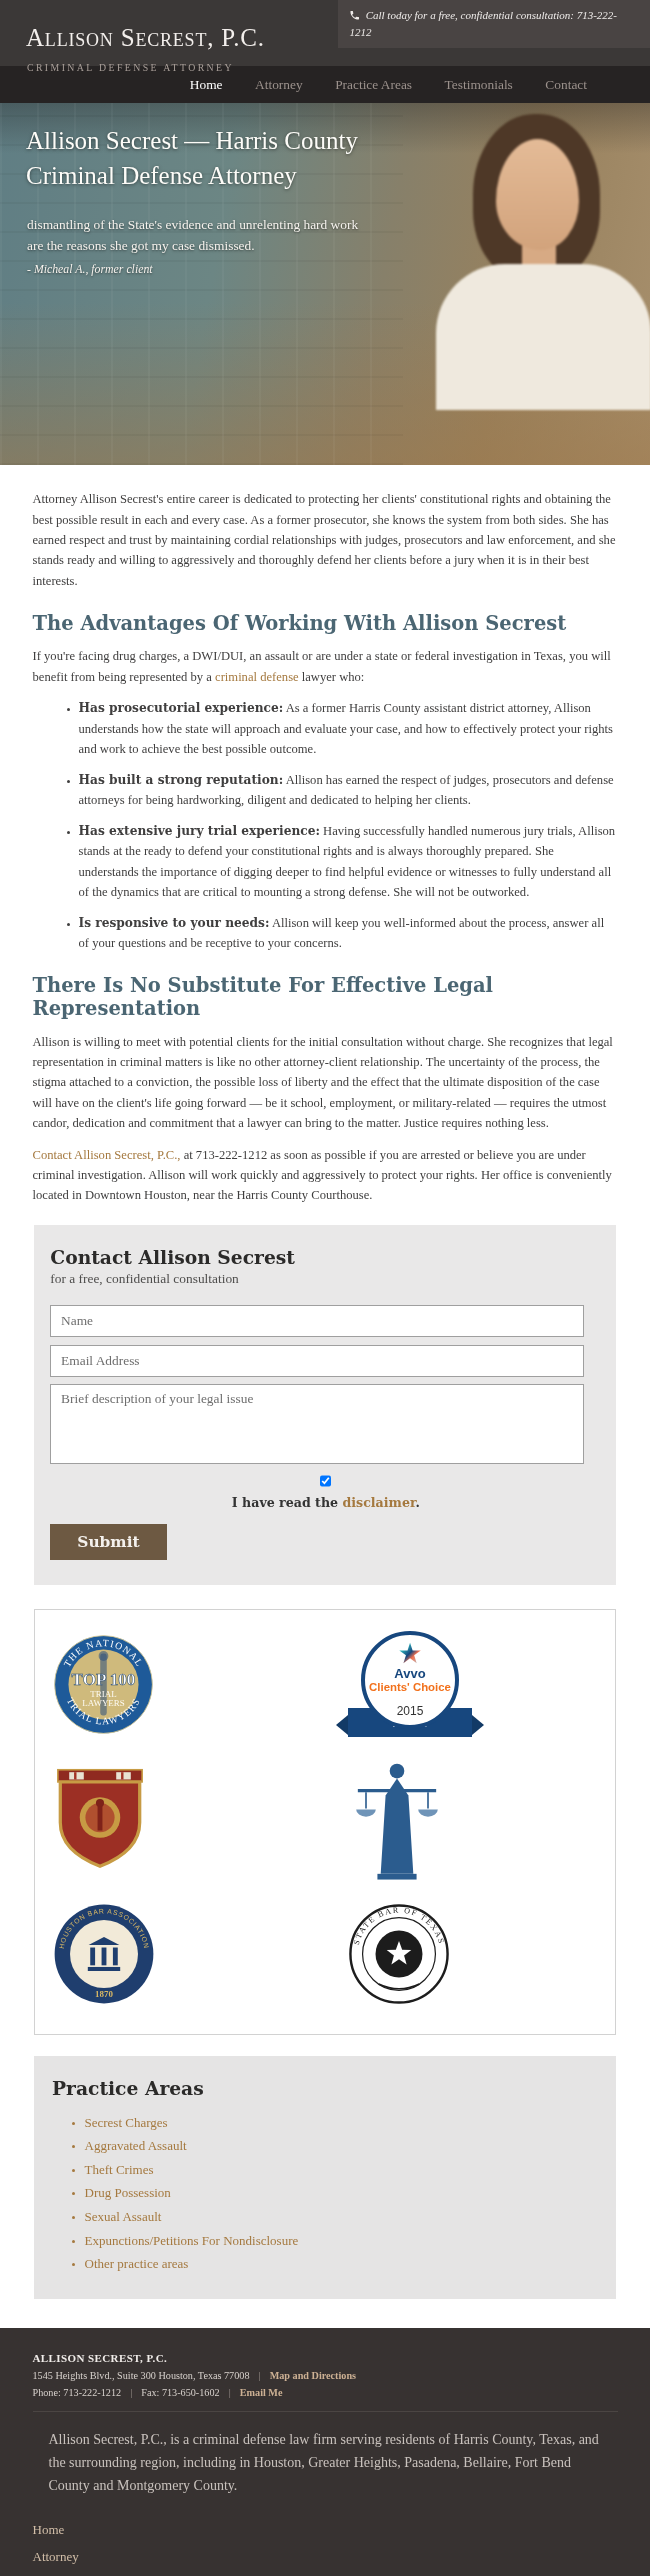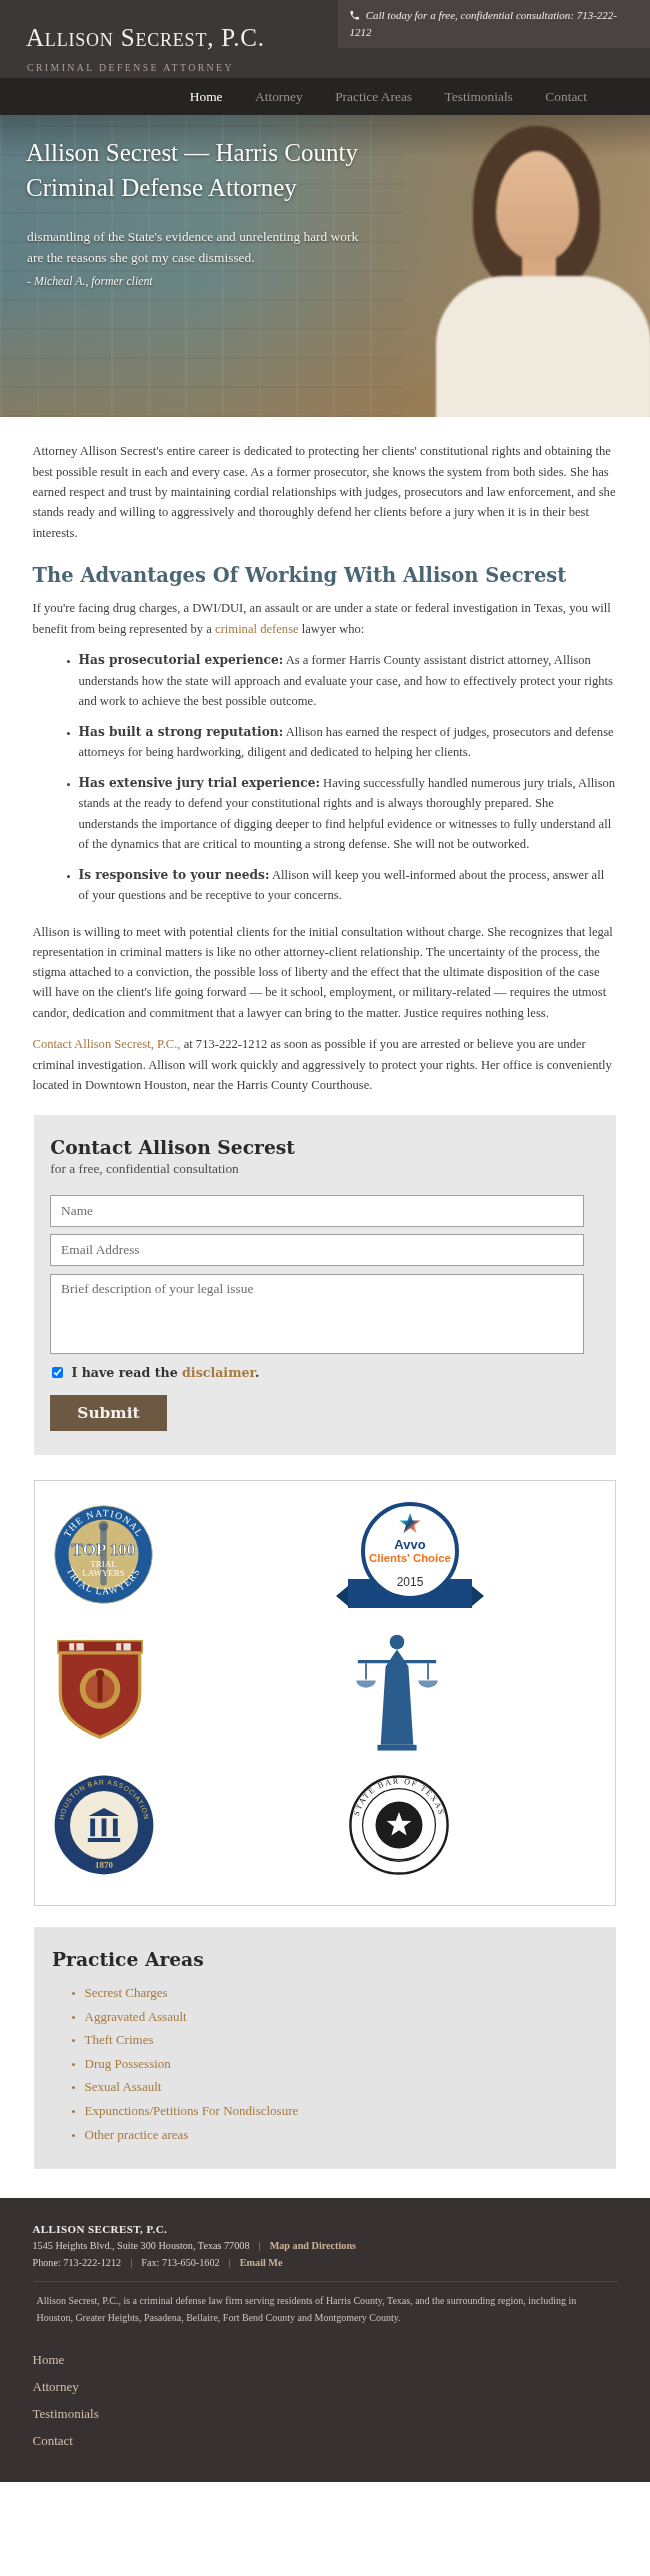--- a/index.html
+++ b/index.html
@@ -1,33 +1,33 @@
 <!DOCTYPE html>
 <html style="font-size:13px"><head>
 <meta charset="utf-8">
 <style>
   * { box-sizing: border-box; }
   html,body { margin:0; padding:0; }
   body { width:650px; background:#ffffff; font-family:"Liberation Serif", serif; color:#3f3e3e; }
 
   
-  .topbar { position:relative; background:#3b3837; height:78px; }
+  .topbar { position:relative; background:#3b3837; height:66px; }
   .site-title { position:absolute; left:26px; top:24.4px; color:#f3efec; font-size:25px; font-variant:small-caps; letter-spacing:0.8px; }
   .site-sub { position:absolute; left:27px; top:62px; color:#a99f99; font-size:9.8px; letter-spacing:2.4px; text-transform:uppercase; }
   .callbox { position:absolute; right:0; top:0; width:312px; min-height:47px; background:#494443; color:#efecea; font-style:italic; font-size:11px; line-height:1.55; padding:7.3px 13px 6.5px 11.4px; }
   .phone-icon { display:inline-block; margin-right:4.9px; transform:translateY(1.6px); }
   .call-phone { font-style:italic; }
 
   
   .navbar { background:#262323; height:37px; display:flex; align-items:center; justify-content:flex-end; gap:32.5px; padding-right:63px; }
   .navbar a { text-decoration:none; color:#9b918c; font-size:13.4px; cursor:pointer; }
   .navbar a.active { color:#ffffff; }
 
   
-  .hero { position:relative; height:302px; overflow:hidden;
+  .hero { position:relative; height:362px; overflow:hidden;
     background:
       linear-gradient(to bottom, rgba(30,30,30,0.35), rgba(30,30,30,0) 14%),
       linear-gradient(to top, rgba(158,120,74,0.55), rgba(158,120,74,0) 45%),
       linear-gradient(100deg, #607e84 0%, #6c8684 34%, #87806a 58%, #97815e 76%, #a78f6c 100%);
   }
   .building { position:absolute; left:0; top:0; width:62%; height:100%; opacity:.5;
     background:
       repeating-linear-gradient(90deg, rgba(255,255,255,0.08) 0 1.6px, transparent 1.6px 37px),
       repeating-linear-gradient(0deg, rgba(0,0,0,0.08) 0 1.6px, transparent 1.6px 29px);
   }
@@ -55,21 +55,21 @@
   .form-title { font-family:"DejaVu Serif", serif; font-size:18.7px; font-weight:bold; color:#2b2a29; margin:0 0 3.3px 0; }
   .form-sub { font-size:13.4px; color:#4e4d4c; margin-bottom:18px; }
   .form-section input[type="text"], .form-section textarea {
     display:block; width:534px; border:0.8px solid #9f9f9f; background:#fff;
     font-family:"Liberation Serif", serif; font-size:13.4px; color:#555; padding:6.5px 9.8px; margin-bottom:7.3px;
   }
   .form-section input[type="text"] { height:32px; }
   .form-section textarea { height:80px; resize:none; }
   .form-section ::placeholder { color:#6e6e6e; opacity:1; }
   .checkbox-row { display:flex; align-items:center; gap:8.1px; margin:11.4px 0 14.6px 1.6px;
-    font-family:"DejaVu Serif", serif; font-weight:bold; font-size:12.6px; color:#333; }
+    font-family:"DejaVu Serif", serif; font-weight:bold; font-size:12.6px; color:#333;flex-direction:column; }
   .checkbox-row input { width:11.4px; height:11.4px; margin:0; }
   .submit-btn { background:#6d5942; color:#f4f1ed; border:none; font-family:"DejaVu Serif", serif; font-weight:bold;
     font-size:15.4px; padding:9px 27px; cursor:pointer; }
 
   
   .badges { margin:24.4px 34px 0 34px; background:#fff; border:0.8px solid #d2d2d2; padding:21px 0 8.1px 0; }
   .badge-row { display:flex; margin-bottom:21px; }
   .badge-cell { width:50%; display:flex; justify-content:flex-start; padding-left:18px; align-items:center; }
   .badge-cell.right { padding-left:23px; }
   
@@ -97,21 +97,21 @@
   .practice li::marker { color:#a5793f; font-size:9.8px; }
   .practice a { color:#a5793f; text-decoration:none; cursor:pointer; }
 
   
   .footer { margin-top:29px; background:#373231; color:#d6d0cb; padding:24.4px 32.5px 28px 32.5px; }
   .f-name { font-weight:bold; font-size:11px; letter-spacing:0.4px; color:#f1edea; }
   .f-line { font-size:10.2px; margin-top:5.7px; color:#d8d2cd; }
   .f-sep { margin:0 6.5px; color:#9a918c; }
   .f-link { color:#cdb194; font-weight:bold; text-decoration:none; cursor:pointer; }
   .footer hr { border:none; border-top:0.8px solid #4b4543; margin:13px 0 11.4px 0; }
-  .f-desc { font-size:10px; line-height:1.65; color:#c9c2bd; margin:4px; max-width:593px; }
+  .f-desc { font-size:14px; line-height:1.65; color:#c9c2bd; margin:16px; max-width:593px; }
   .f-links { margin-top:19.5px; }
   .f-links a { display:block; color:#d3bfa9; font-size:13px; line-height:27px; text-decoration:none; cursor:pointer; }
 </style>
 </head>
 <body>
 
 <header class="topbar">
   <div class="callbox">
     <span class="phone-icon"><svg width="11.4" height="11.4" viewBox="0 0 24 24">
           <path fill="#efecea" d="M6.6 10.8c1.4 2.8 3.8 5.1 6.6 6.6l2.2-2.2c.3-.3.7-.4 1-.2 1.2.4 2.4.6 3.7.6.6 0 1 .4 1 1V20c0 .6-.4 1-1 1C10.6 21 3 13.4 3 4c0-.6.4-1 1-1h3.5c.6 0 1 .4 1 1 0 1.2.2 2.5.6 3.7.1.3 0 .7-.2 1l-2.3 2.1z"></path>
@@ -151,20 +151,21 @@
 
   <h2>The Advantages Of Working With Allison Secrest</h2>
   <p class="body-text"><span>If you're facing drug charges, a DWI/DUI, an assault or are under a state or federal investigation in Texas, you will benefit from being represented by a </span><a class="inline-link">criminal defense</a><span> lawyer who:</span></p>
   <ul class="advantages">
     <li><span class="seg-b">Has prosecutorial experience:</span><span> As a former Harris County assistant district attorney, Allison understands how the state will approach and evaluate your case, and how to effectively protect your rights and work to achieve the best possible outcome.</span></li>
     <li><span class="seg-b">Has built a strong reputation:</span><span> Allison has earned the respect of judges, prosecutors and defense attorneys for being hardworking, diligent and dedicated to helping her clients.</span></li>
     <li><span class="seg-b">Has extensive jury trial experience:</span><span> Having successfully handled numerous jury trials, Allison stands at the ready to defend your constitutional rights and is always thoroughly prepared.  She understands the importance of digging deeper to find helpful evidence or witnesses to fully understand all of the dynamics that are critical to mounting a strong defense.  She will not be outworked.</span></li>
     <li><span class="seg-b">Is responsive to your needs:</span><span> Allison will keep you well-informed about the process, answer all of your questions and be receptive to your concerns.</span></li>
   </ul>
 
+  <h2>There Is No Substitute For Effective Legal Representation</h2>
   <p class="body-text">Allison is willing to meet with potential clients for the initial consultation without charge.  She recognizes that legal representation in criminal matters is like no other attorney-client relationship.  The uncertainty of the process, the stigma attached to a conviction, the possible loss of liberty and the effect that the ultimate disposition of the case will have on the client's life going forward — be it school, employment, or military-related — requires the utmost candor, dedication and commitment that a lawyer can bring to the matter.  Justice requires nothing less.</p>
   <p class="body-text"><a class="inline-link">Contact Allison Secrest, P.C.,</a><span> at 713-222-1212 as soon as possible if you are arrested or believe you are under criminal investigation.  Allison will work quickly and aggressively to protect your rights.  Her office is conveniently located in Downtown Houston, near the Harris County Courthouse.</span></p>
 </main>
 
 <section class="form-section">
   <h3 class="form-title">Contact Allison Secrest</h3>
   <div class="form-sub">for a free, confidential consultation</div>
   <form>
     <input type="text" placeholder="Name" style="">
     <input type="text" placeholder="Email Address" style="">

